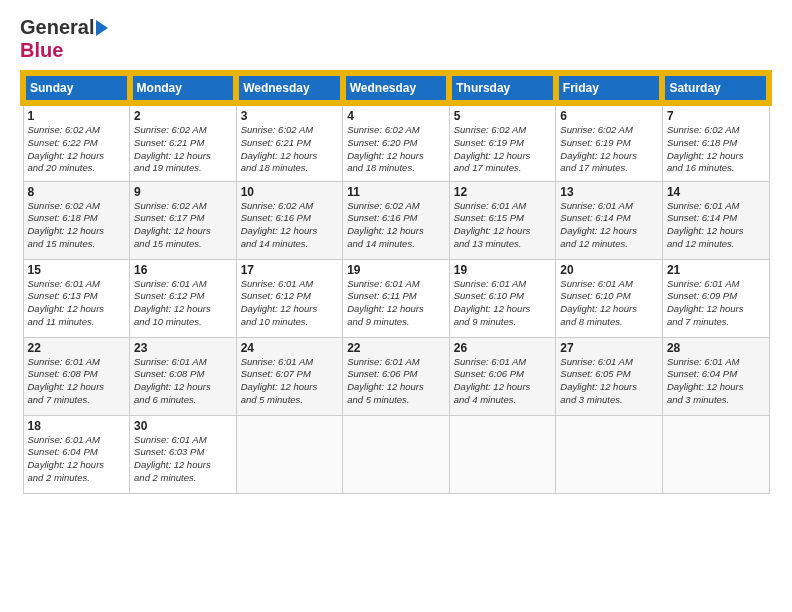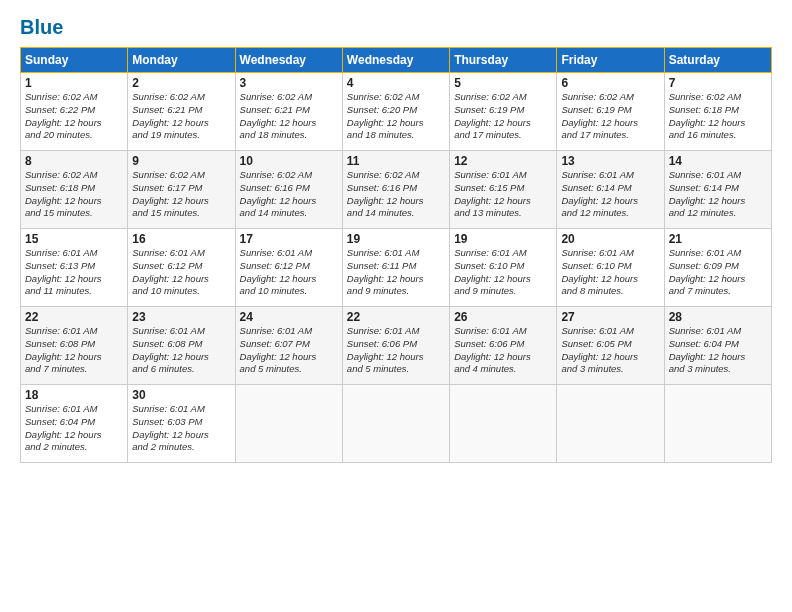--- a/index.html
+++ b/index.html
@@ -44,21 +44,21 @@
       border-collapse: collapse;
       font-size: 10.5px;
     }
     .calendar th {
       background: #1a6fc4;
       color: #fff;
       padding: 5px 4px;
       text-align: left;
       font-size: 12px;
       font-weight: bold;
-      border: 1px solid #eab308;
+      border: 6px solid #eab308;
     }
     .calendar td {
       border: 1px solid #ccc;
       vertical-align: top;
       padding: 3px 4px;
       width: calc(100% / 7);
       height: 78px;
       background: #fff;
     }
     .calendar tr:nth-child(even) td {
@@ -78,37 +78,41 @@
       font-style: italic;
     }
     .empty-cell {
       background: #f9f9f9 !important;
     }
     .logo-row {
       display: flex;
       align-items: center;
     }
     .logo-g { color: #333; font-size: 20px; font-weight: bold; }
-    .logo-b { color: #0369a1; font-size: 20px; font-weight: bold; }
+    .logo-b { color: #be185d; font-size: 20px; font-weight: bold; }
     .logo-arrow {
       display: inline-block;
       width: 0;
       height: 0;
       border-top: 8px solid transparent;
       border-bottom: 8px solid transparent;
       border-left: 12px solid #1a6fc4;
       margin-left: 2px;
     }
   </style>
 </head>
 <body>
 
 <div class="page">
   <div class="header">
     <div class="logo">
+      <div class="logo-row">
+        <span class="logo-g">General</span>
+        <span class="logo-arrow"></span>
+      </div>
       <div>
         <span class="logo-b">Blue</span>
       </div>
     </div>
     <div class="title-section">
       <div class="month-title"></div>
       <div class="location"></div>
     </div>
   </div>
 

